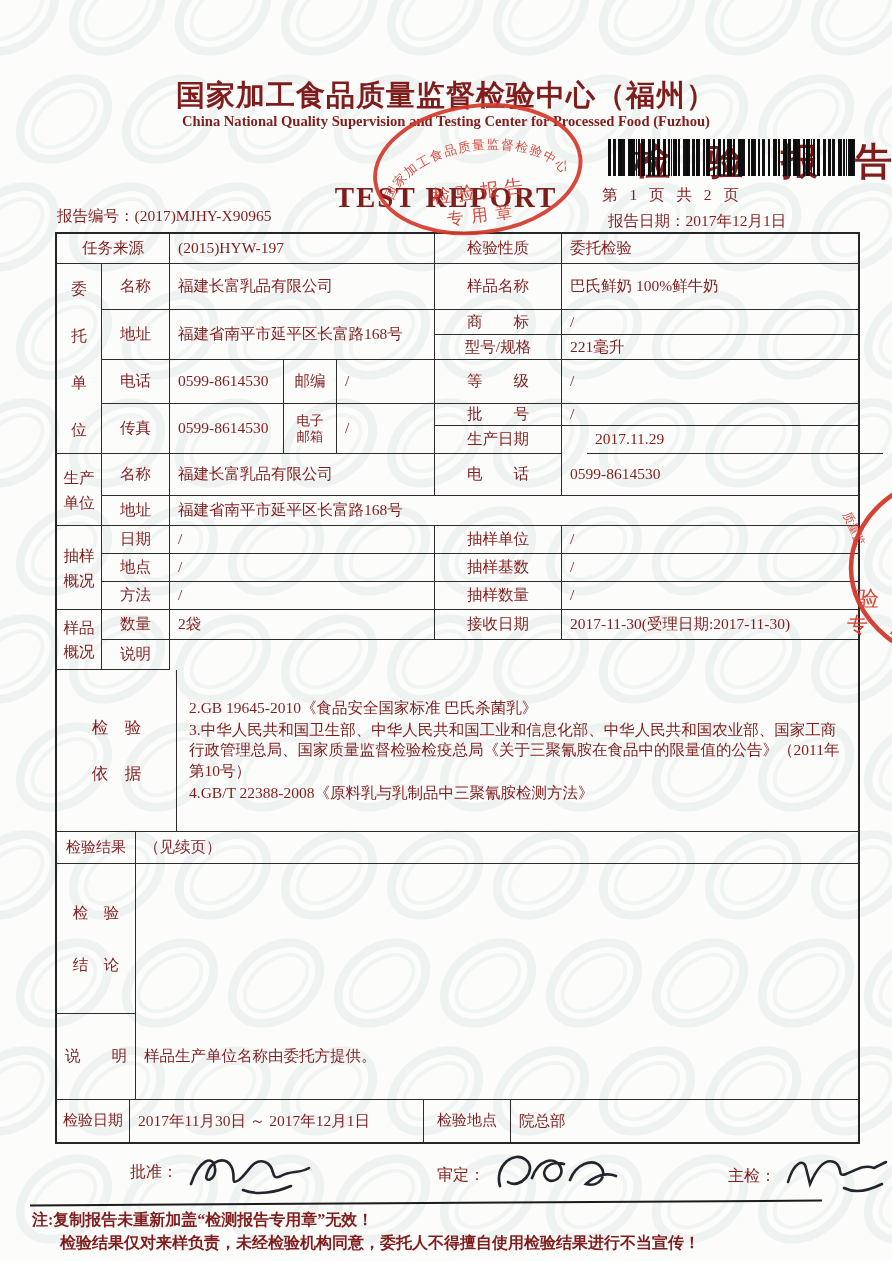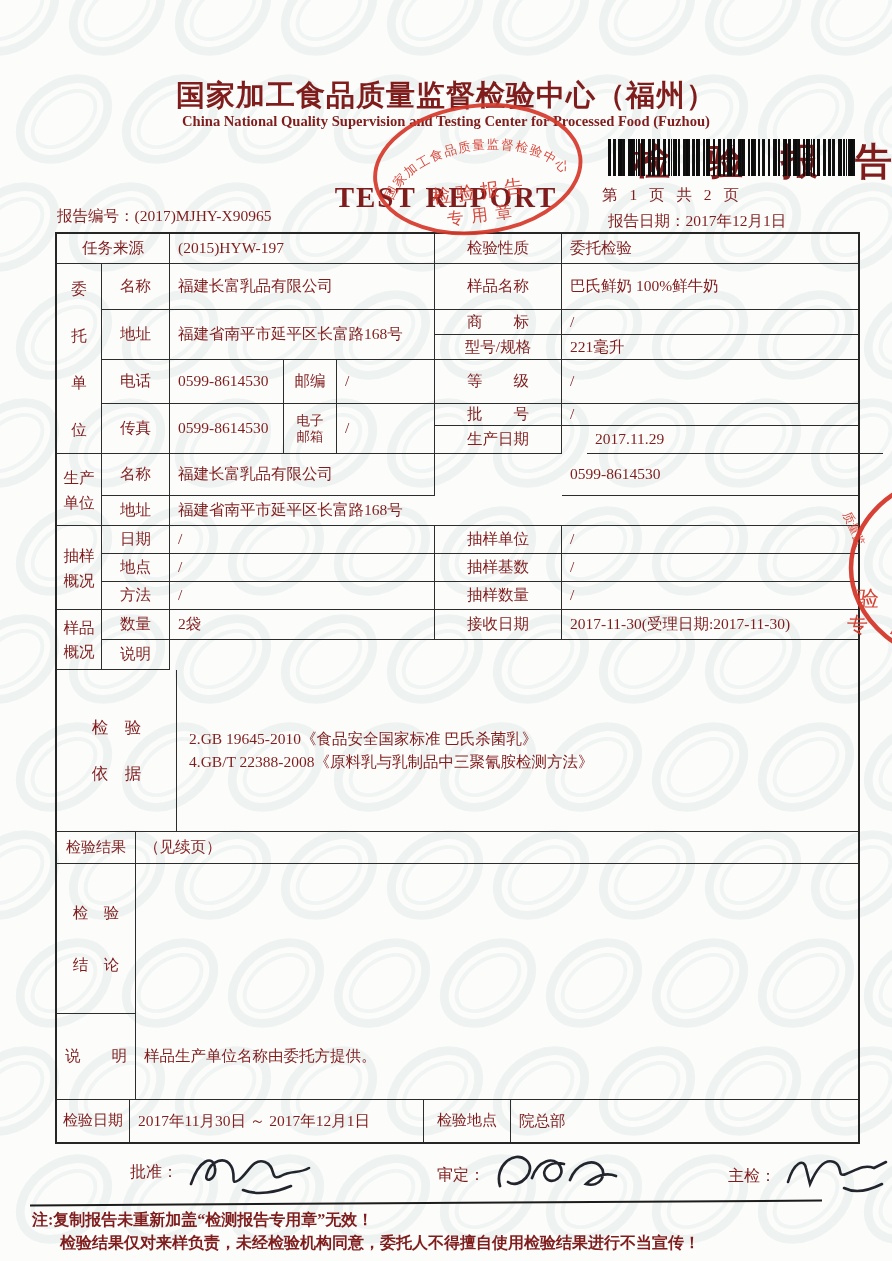--- a/index.html
+++ b/index.html
@@ -223,20 +223,21 @@
     <div class="cell br bb" style="left:280px;top:170px;width:98px;height:50px">/</div>
     <div class="cell lab br bb" style="left:378px;top:170px;width:127px;height:22px">批　　号</div>
     <div class="cell bb" style="left:505px;top:170px;width:296px;height:22px">/</div>
     <div class="cell lab br bb" style="left:378px;top:192px;width:127px;height:28px">生产日期</div>
     <div class="cell bb" style="left:530px;top:192px;width:296px;height:28px">2017.11.29</div>
 
     <div class="cell lab br bb" style="left:0;top:220px;width:45px;height:72px;line-height:25px">生产
 单位</div>
     <div class="cell lab br bb" style="left:45px;top:220px;width:68px;height:42px">名称</div>
     <div class="cell br bb" style="left:113px;top:220px;width:265px;height:42px">福建长富乳品有限公司</div>
+    <div class="cell lab br bb" style="left:378px;top:220px;width:127px;height:42px">电　　话</div>
     <div class="cell bb" style="left:505px;top:220px;width:296px;height:42px">0599-8614530</div>
     <div class="cell lab br bb" style="left:45px;top:262px;width:68px;height:30px">地址</div>
     <div class="cell bb" style="left:113px;top:262px;width:688px;height:30px">福建省南平市延平区长富路168号</div>
 
     <div class="cell lab br bb" style="left:0;top:292px;width:45px;height:84px;line-height:25px">抽样
 概况</div>
     <div class="cell lab br bb" style="left:45px;top:292px;width:68px;height:28px">日期</div>
     <div class="cell br bb" style="left:113px;top:292px;width:265px;height:28px">/</div>
     <div class="cell lab br bb" style="left:378px;top:292px;width:127px;height:28px">抽样单位</div>
     <div class="cell bb" style="left:505px;top:292px;width:296px;height:28px">/</div>
@@ -254,20 +255,21 @@
     <div class="cell lab br bb" style="left:45px;top:376px;width:68px;height:30px">数量</div>
     <div class="cell br bb" style="left:113px;top:376px;width:265px;height:30px">2袋</div>
     <div class="cell lab br bb" style="left:378px;top:376px;width:127px;height:30px">接收日期</div>
     <div class="cell bb" style="left:505px;top:376px;width:296px;height:30px">2017-11-30(受理日期:2017-11-30)</div>
     <div class="cell lab br bb" style="left:45px;top:406px;width:68px;height:30px">说明</div>
 
     <div class="cell lab br bb" style="left:0;top:436px;width:120px;height:162px;line-height:46px;font-size:16.5px">检　验
 依　据</div>
     <div class="cell bb basis" style="left:120px;top:436px;width:681px;height:162px">
       <div>2.GB 19645-2010《食品安全国家标准 巴氏杀菌乳》</div>
+      <div>3.中华人民共和国卫生部、中华人民共和国工业和信息化部、中华人民共和国农业部、国家工商行政管理总局、国家质量监督检验检疫总局《关于三聚氰胺在食品中的限量值的公告》（2011年第10号）</div>
       <div>4.GB/T 22388-2008《原料乳与乳制品中三聚氰胺检测方法》</div>
     </div>
 
     <div class="cell lab br bb" style="left:0;top:598px;width:79px;height:32px;font-size:15px">检验结果</div>
     <div class="cell bb" style="left:79px;top:598px;width:722px;height:32px">（见续页）</div>
 
     <div class="cell lab br bb" style="left:0;top:630px;width:79px;height:150px;line-height:52px">检　验
 结　论</div>
 
     <div class="cell lab br bb" style="left:0;top:780px;width:79px;height:86px">说　　明</div>

